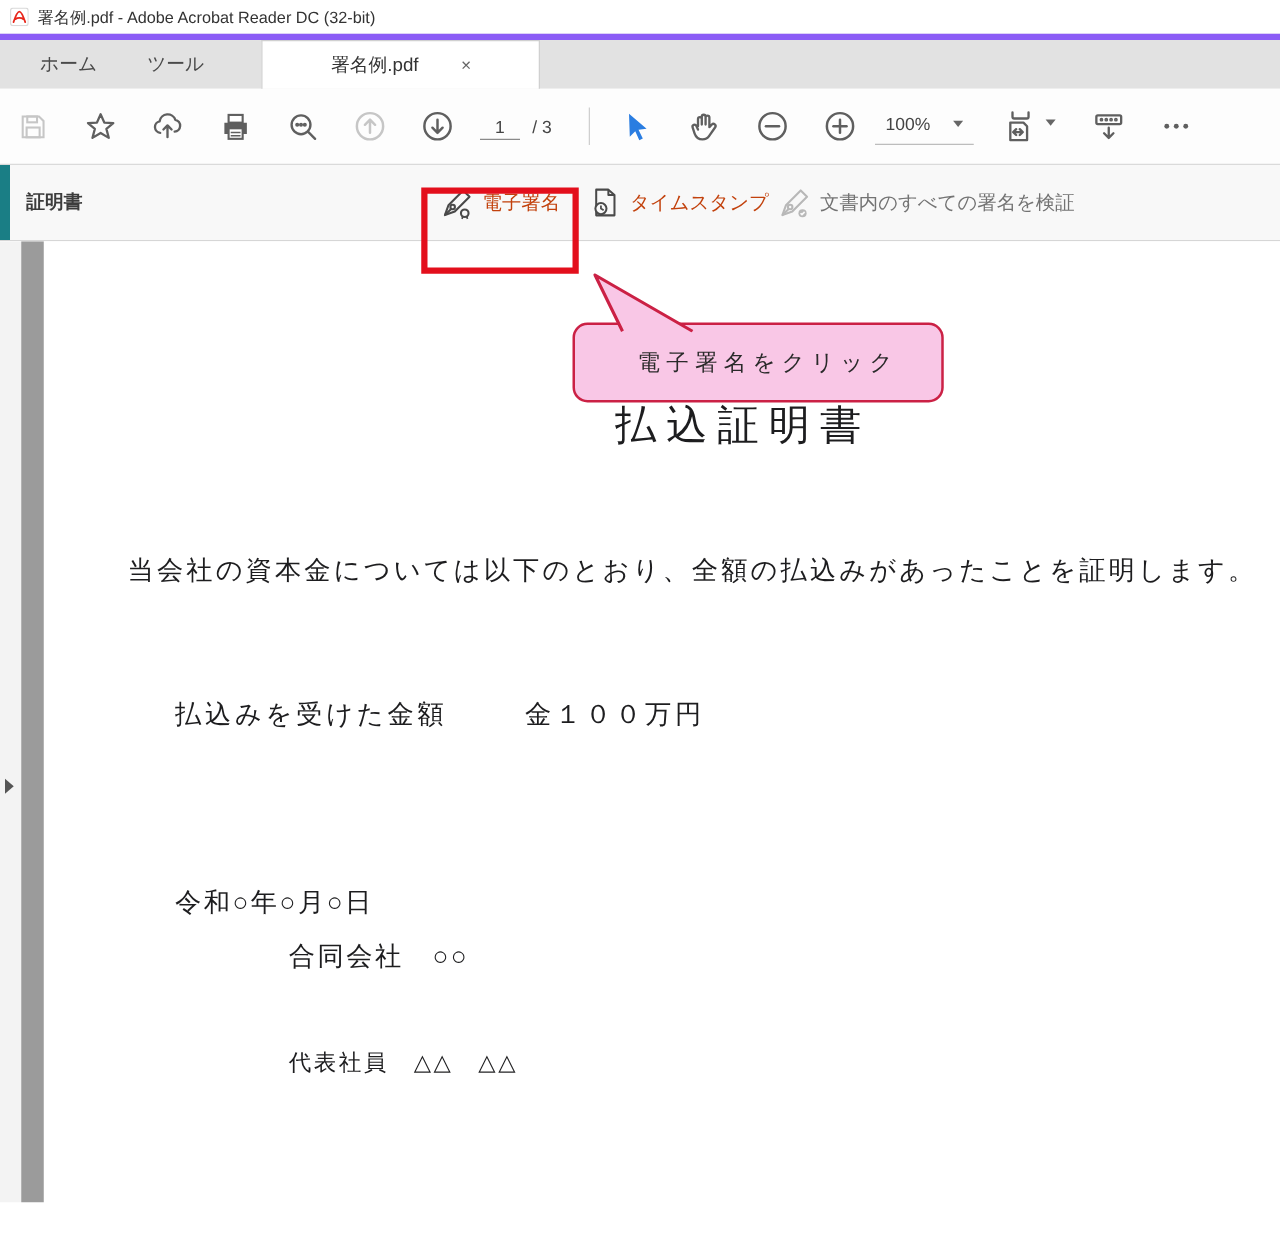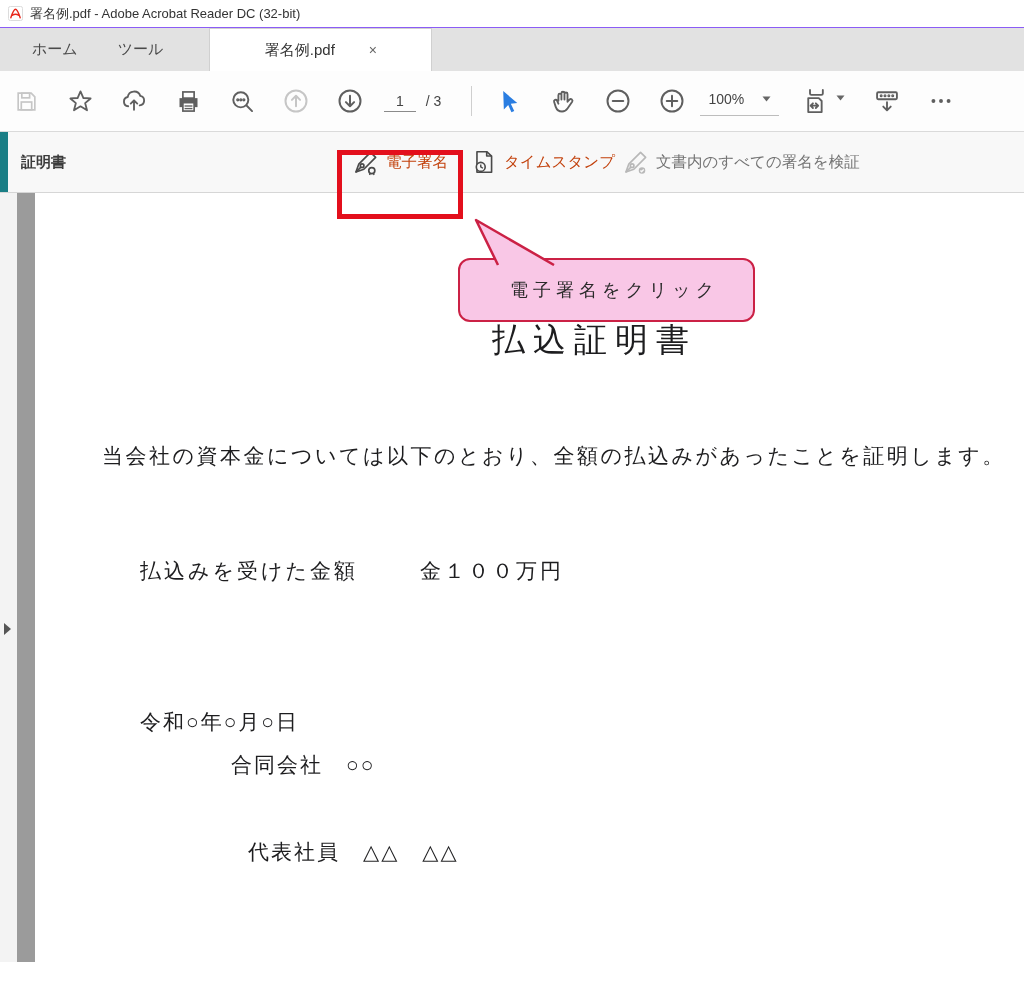--- a/index.html
+++ b/index.html
@@ -13,21 +13,21 @@
 
   
   .titlebar { height:27px; display:flex; align-items:center; padding-left:8px; gap:7px; background:#fff; }
   .titlebar .wtitle { font-size:13px; color:#333; }
 
   
   .menubar { height:30px; display:flex; align-items:center; padding-left:10px; gap:26px; background:#fff; }
   .menu-item { font-size:13px; color:#333; white-space:nowrap; }
 
   
-  .tabbar { height:44px; background:#e2e2e2; border-top:1px solid #8b5cf6; display:flex; align-items:stretch; padding-left:16px; }
+  .tabbar { height:44px; background:#e2e2e2; border-top:5px solid #8b5cf6; display:flex; align-items:stretch; padding-left:16px; }
   .tab { display:flex; align-items:center; padding:0 16px; font-size:15px; color:#4a4a4a; }
   .tab.t2 { margin-left:8px; }
   .tab.active {
     margin-left:30px; width:223px; background:#fff;
     border:1px solid #d0d0d0; border-bottom:none;
     justify-content:center; gap:34px; color:#333;
   }
   .tab-close { font-size:14px; color:#666; line-height:1; }
 
   
@@ -59,21 +59,21 @@
     border-top:6px solid transparent; border-bottom:6px solid transparent; border-left:7px solid #555; }
   .graystrip { position:absolute; left:17px; top:0; width:18px; height:100%; background:#9b9b9b; }
 
   .pdftext { position:absolute; font-family:"Liberation Serif","DejaVu Serif",serif; color:#1d1d1f; white-space:nowrap; }
   .doc-title { left:492px; top:125px; font-size:33px; letter-spacing:8px; }
   .doc-body { left:102px; top:249px; font-size:21px; letter-spacing:2.5px; }
   .doc-amount { left:140px; top:364px; font-size:21px; letter-spacing:3px; }
   .doc-amount .gap { display:inline-block; width:62px; }
   .doc-date { left:140px; top:515px; font-size:21px; letter-spacing:2px; }
   .doc-company { left:231px; top:558px; font-size:21px; letter-spacing:2px; }
-  .doc-rep { left:231px; top:645px; font-size:21px; letter-spacing:2px;margin-left:17px; }
+  .doc-rep { left:231px; top:645px; font-size:18px; letter-spacing:2px; }
 
   
   .hl-rect { position:absolute; left:337px; top:150px; width:126px; height:69px;
     border:5px solid #e30f1c; z-index:12; background:transparent; }
   .callout { position:absolute; left:458px; top:258px; width:297px; height:64px;
     background:#f9c7e6; border:2px solid #cb2145; border-radius:12px; z-index:10;
     display:flex; align-items:center; padding-left:18px; }
   .callout-text { font-family:Liberation Sans, sans-serif; font-size:18px; letter-spacing:5px; color:#2a2a2a;margin-left:32px; }
   .callout-tail { position:absolute; left:452px; top:218px; z-index:11; }
 

